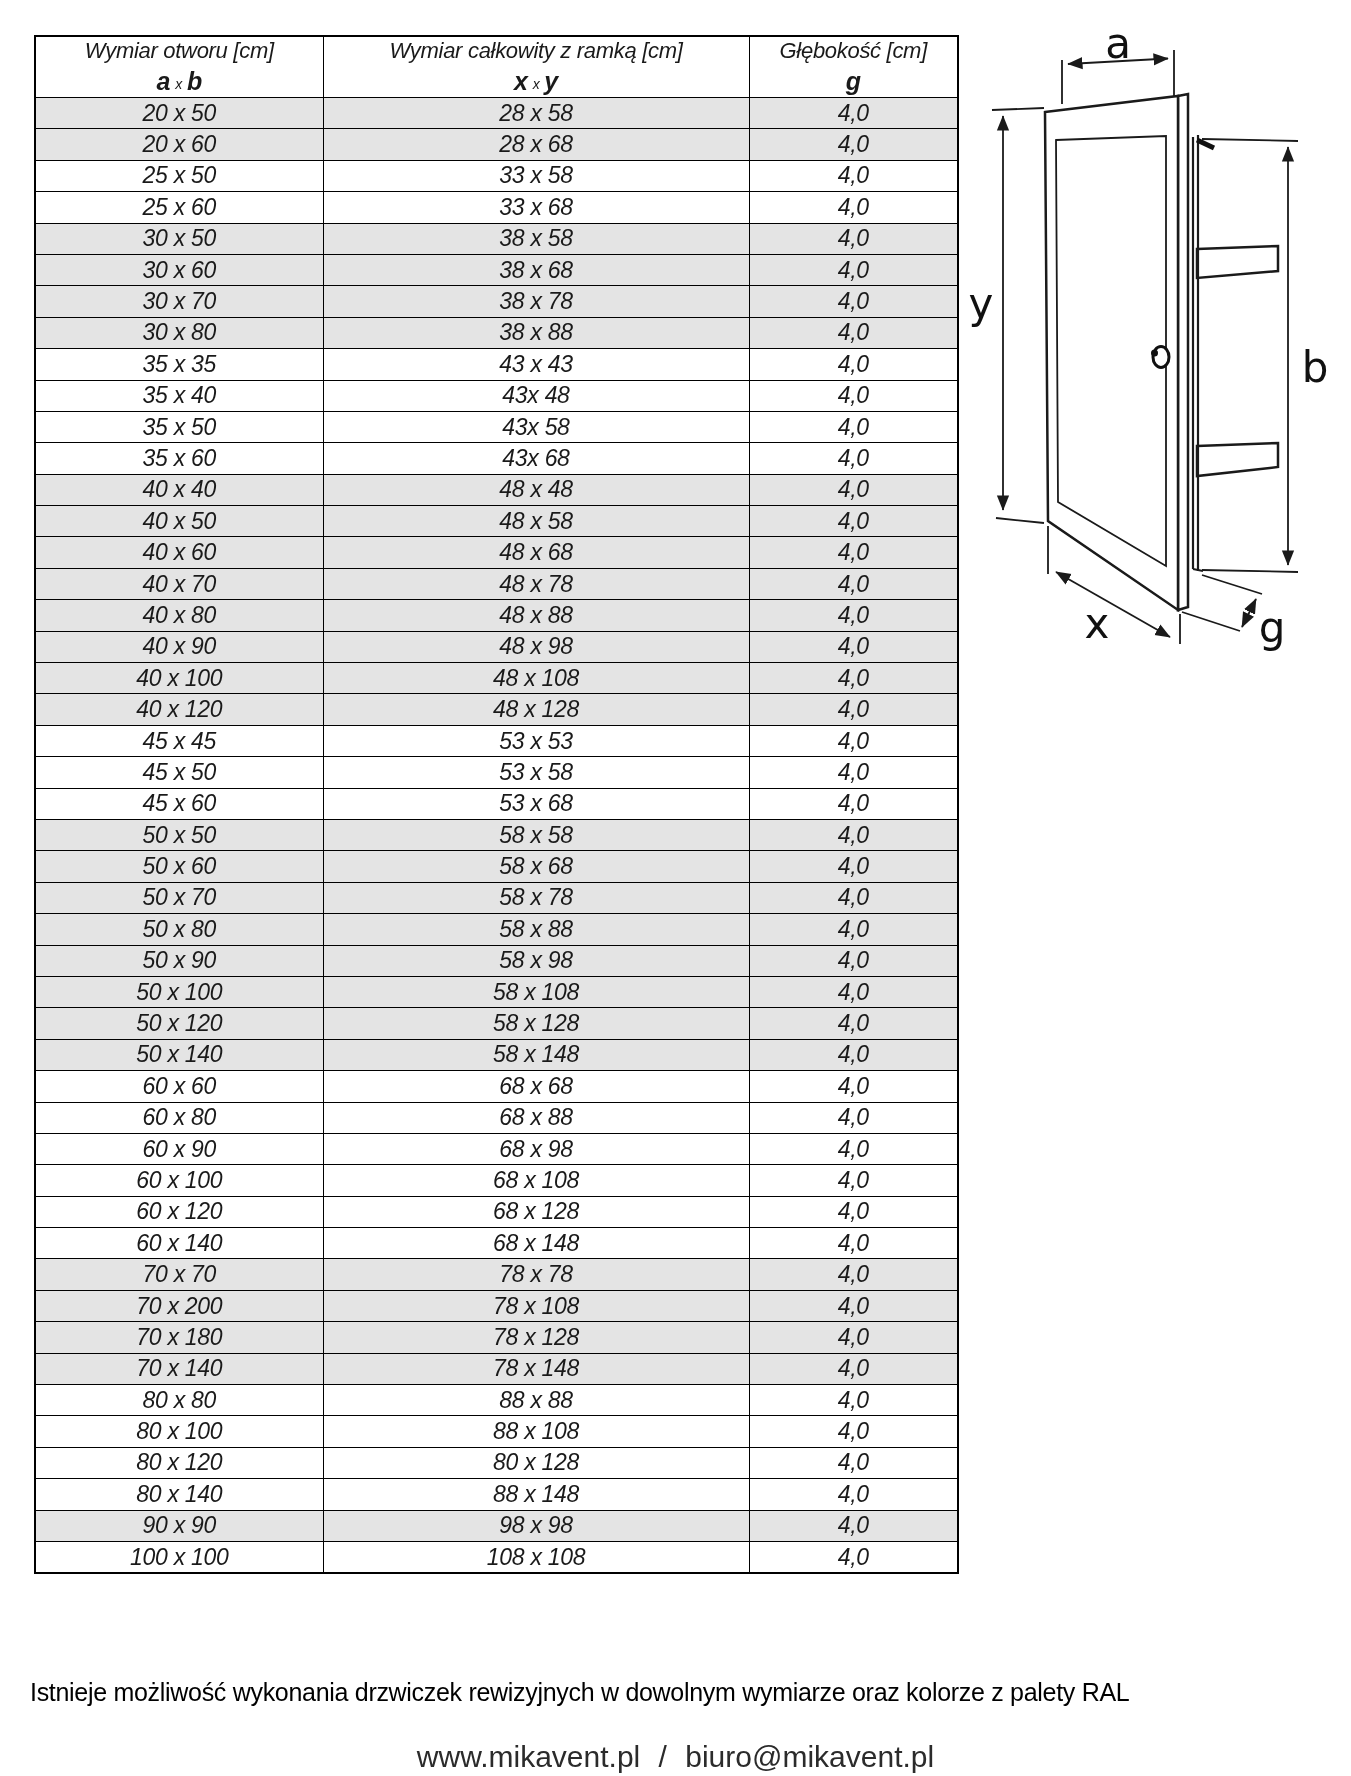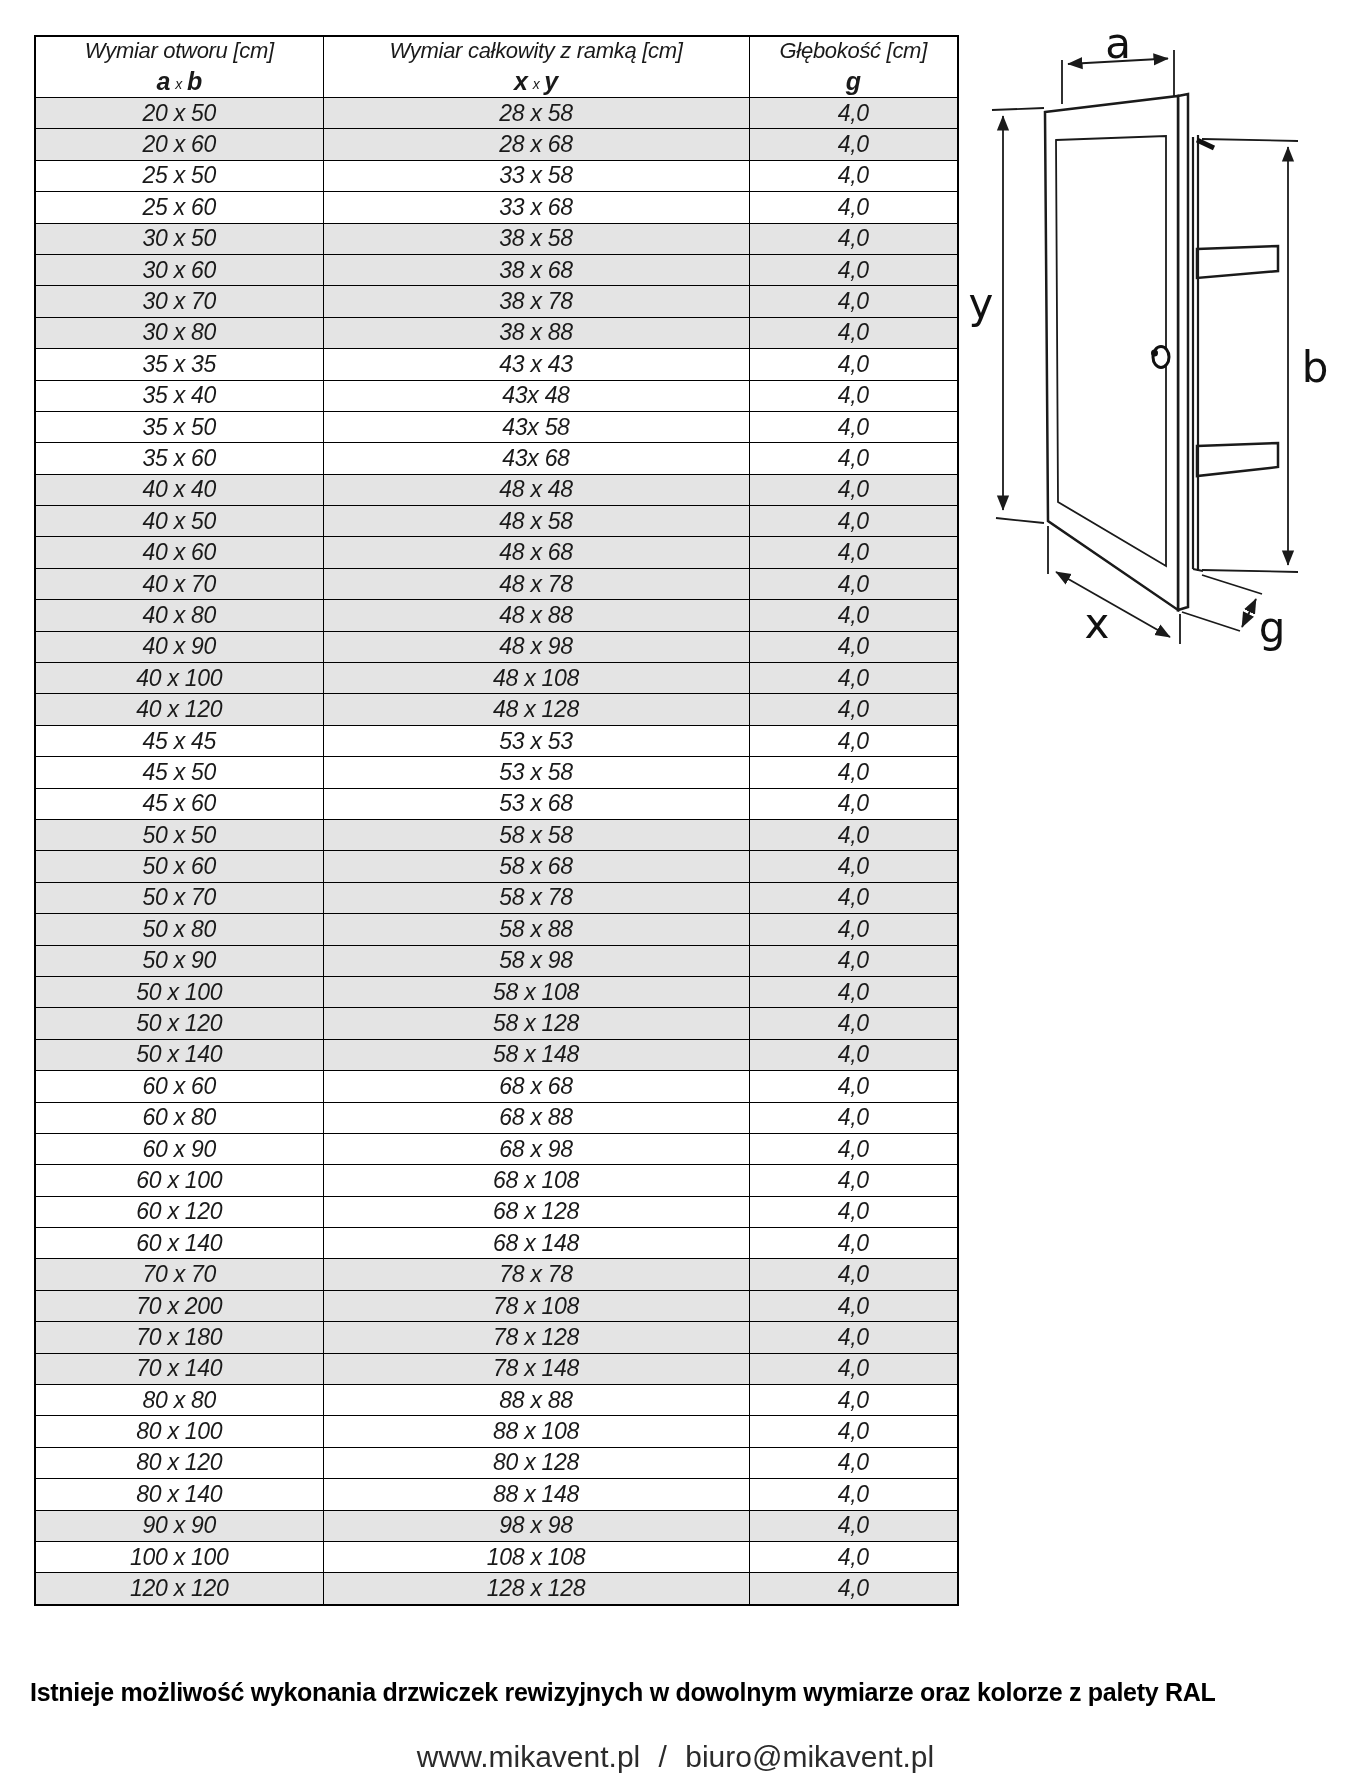--- a/index.html
+++ b/index.html
@@ -31,21 +31,21 @@
   
   .diagram{position:absolute;left:860px;top:0;width:491px;height:660px;}
   .diagram .outline{fill:#ffffff;stroke:#1a1a1a;stroke-width:2.5;stroke-linejoin:miter;}
   .diagram .thin{fill:none;stroke:#1a1a1a;stroke-width:1.8;}
   .diagram .framepart{fill:none;stroke:#1a1a1a;stroke-width:2.2;}
   .diagram .dim{fill:none;stroke:#1a1a1a;stroke-width:1.8;}
   .diagram text{font-family:"DejaVu Sans",sans-serif;font-size:42px;fill:#111;}
   
   .footer-note{
     position:absolute;left:30px;top:1678px;width:1300px;
-    font-size:25px;font-weight:700;color:#000;letter-spacing:-0.3px;
+    font-size:25px;font-weight:400;color:#000;letter-spacing:-0.3px;
   }
   .contact-line{
     position:absolute;left:0;top:1740px;width:100%;text-align:center;
     font-size:30px;color:#2b2b2b;letter-spacing:0;
   }
   .contact-line .sep{margin:0 10px;}
 </style>
 </head>
 <body>
 
@@ -300,25 +300,20 @@
       <tr class="shaded">
         <td>90 x 90</td>
         <td>98 x 98</td>
         <td>4,0</td>
       </tr>
       <tr>
         <td>100 x 100</td>
         <td>108 x 108</td>
         <td>4,0</td>
       </tr>
-      <tr class="shaded">
-        <td>120 x 120</td>
-        <td>128 x 128</td>
-        <td>4,0</td>
-      </tr>
     </tbody>
 </table>
 
 <svg class="diagram" viewBox="860 0 491 660" xmlns="http://www.w3.org/2000/svg">
   <defs>
     <marker id="ah" viewBox="0 0 10 10" refX="9.5" refY="5" markerWidth="8.5" markerHeight="8.5" orient="auto-start-reverse">
       <path d="M0,1 L10,5 L0,9 z" fill="#1a1a1a"></path>
     </marker>
   </defs>
 

